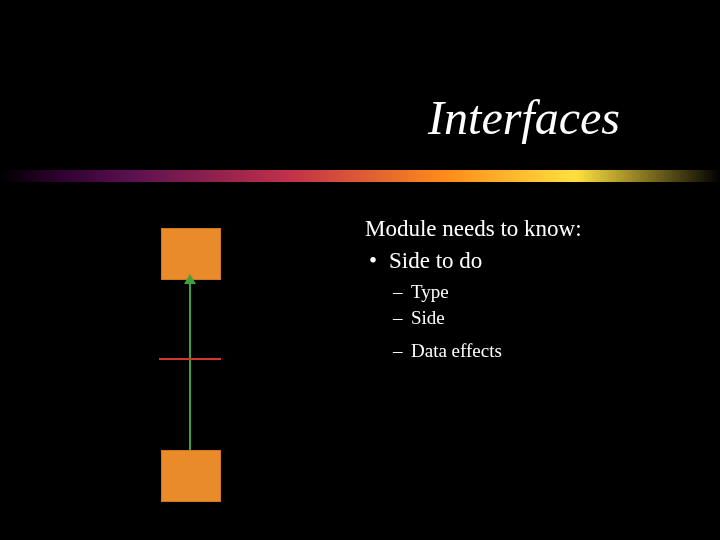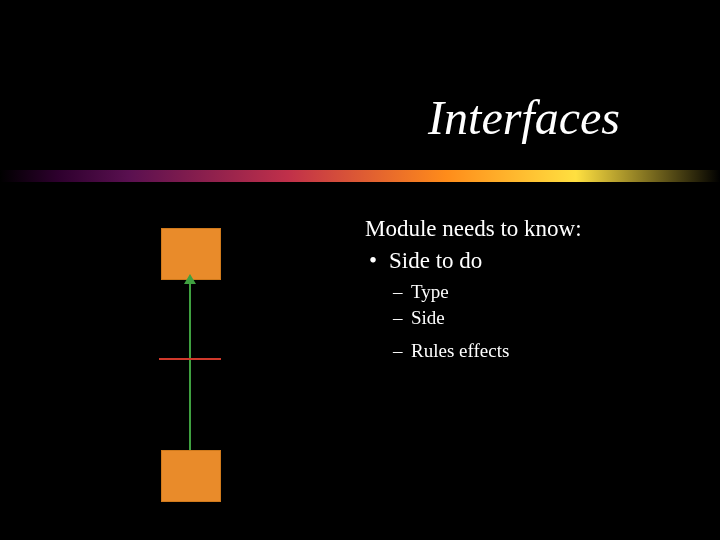--- a/index.html
+++ b/index.html
@@ -151,18 +151,18 @@
 
   <div class="content">
     <p class="lead">Module needs to know:</p>
     <ul class="bul">
       <li class="b1">Side to do</li>
       <ul class="sub">
         <li class="b2">Type</li>
         <li class="b2">Side</li>
       </ul>
       <ul class="sub">
-        <li class="b2">Rules effects</li>
+        <li class="b2">Data effects</li>
       </ul>
     </ul>
   </div>
 
 </div>
 
 </body></html>

